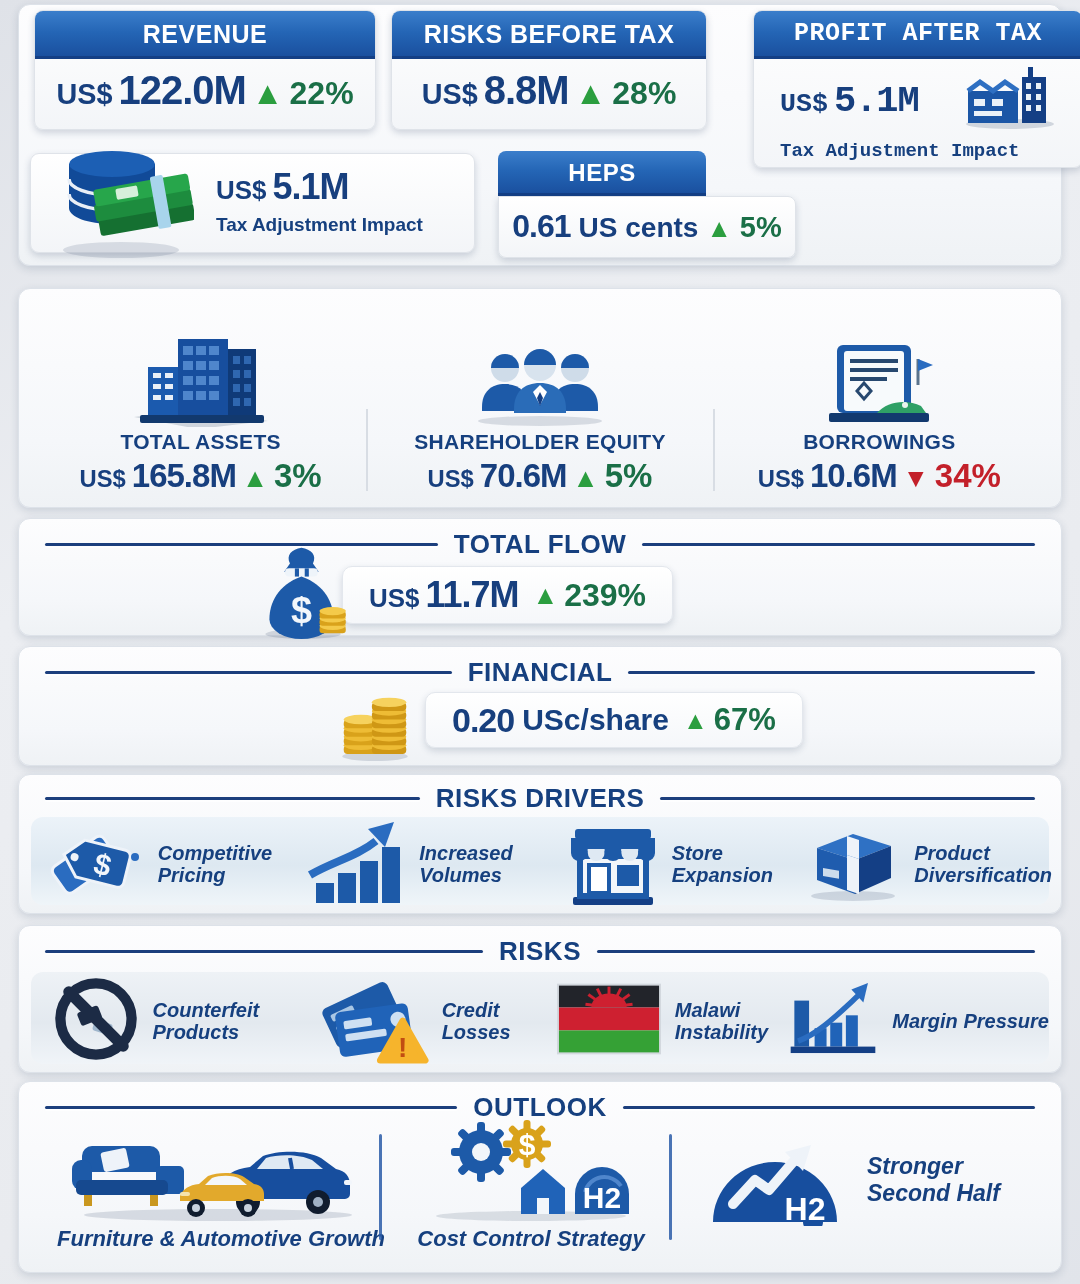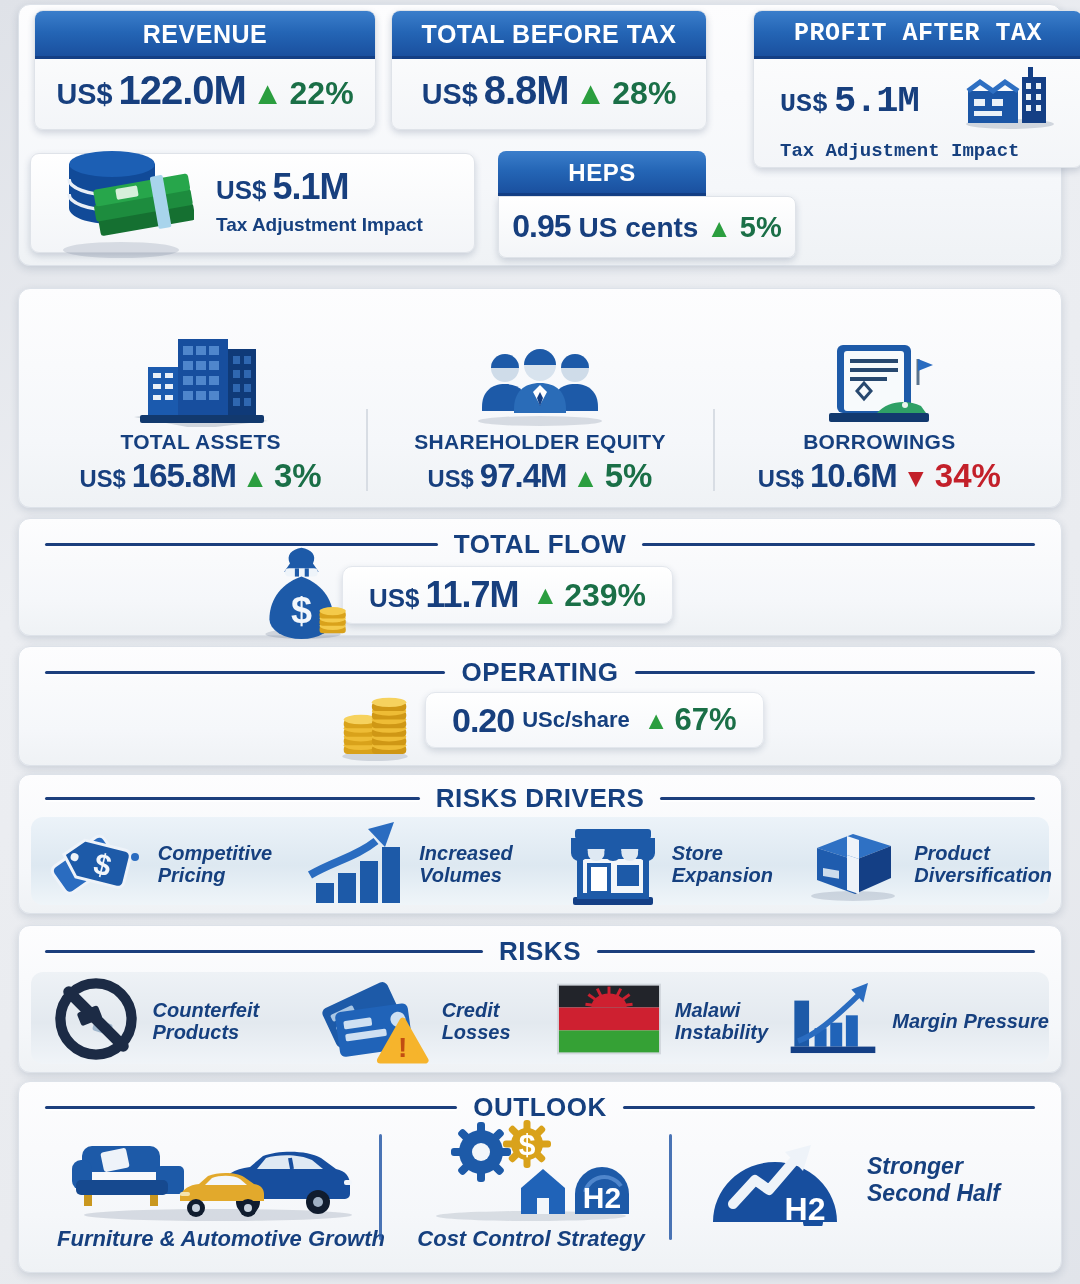--- a/index.html
+++ b/index.html
@@ -70,21 +70,21 @@
     <div class="card-head">REVENUE</div>
     <div class="vrow" style="font-size:40px; margin-top:9px;">
       <span class="cur">US$</span>
         <span class="amt">122.0M</span>
       <span class="tri tri-up"></span>
       <span class="chg-up" style="font-size:32px;">22%</span>
     </div>
   </div>
 
   <div class="card" style="left:372px; top:5px; width:316px; height:120px;">
-    <div class="card-head">TOTAL BEFORE TAX</div>
+    <div class="card-head">RISKS BEFORE TAX</div>
     <div class="vrow" style="font-size:40px; margin-top:9px;">
       <span class="cur">US$</span>
         <span class="amt">8.8M</span>
       <span class="tri tri-up"></span>
       <span class="chg-up" style="font-size:32px;">28%</span>
     </div>
   </div>
 
   <div class="card" style="left:734px; top:5px; width:330px; height:158px;font-family:Liberation Mono, monospace;">
     <div class="card-head">PROFIT AFTER TAX</div>
@@ -140,21 +140,21 @@
           <span class="amt">5.1M</span>
       </div>
       <div class="note" style="margin-top:6px;">Tax Adjustment Impact</div>
     </div>
   </div>
 
   <div style="position:absolute; left:479px; top:146px;">
     <div class="card-head" style="width:208px; height:45px; line-height:43px; font-size:24px; border-radius:8px 8px 0 0;">HEPS</div>
     <div class="card" style="position:relative; left:0; top:0; width:298px; height:62px; border-radius:0 8px 8px 8px;">
       <div class="vrow" style="font-size:32px; margin-top:11px; gap:8px;">
-        <span class="amt">0.95</span>
+        <span class="amt">0.61</span>
         <span style="font-size:28px;">US cents</span>
         <span class="tri tri-up"></span>
         <span class="chg-up" style="font-size:29px;">5%</span>
       </div>
     </div>
   </div>
 </div>
 
 <div class="panel" style="top:288px; height:220px;">
   <div class="fp-div" style="left:33.3%;"></div>
@@ -229,21 +229,21 @@
             <circle cx="0" cy="26" r="16" fill="#d8e3ee"></circle>
               <path d="M-16 26 a16 16 0 0 1 32 0z" fill="#1d5aa8"></path>
             <path d="M0 46 l-7 7 7 13 7-13z" fill="#ffffff"></path>
               <path d="M0 53 l-3 6 3 8 3-8z" fill="#143f85"></path>
           </g>
         </svg>
       </div>
       <div class="fp-label">SHAREHOLDER EQUITY</div>
       <div class="vrow fp-val">
         <span class="cur">US$</span>
-          <span class="amt">97.4M</span>
+          <span class="amt">70.6M</span>
         <span class="tri tri-up"></span>
         <span class="chg-up">5%</span>
       </div>
     </div>
     <div class="fp-col">
       <div class="fp-icon">
         <svg width="125" height="88" viewBox="0 0 125 88">
           <rect x="12" y="74" width="100" height="9" rx="2" fill="#12396e"></rect>
           <rect x="20" y="6" width="74" height="68" rx="6" fill="#1d5aa8"></rect>
           <rect x="27" y="12" width="60" height="60" rx="3" fill="#f7fafc"></rect>
@@ -303,21 +303,21 @@
       </span>
       <span class="tri tri-up" style="font-size:26px;"></span>
       <span class="chg-up" style="font-size:32px; font-weight:bold; margin-left:-8px;">239%</span>
     </div>
   </div>
 </div>
 
 <div class="panel" style="top:646px; height:120px;">
   <div class="sec-head" style="top:10px;">
     <div class="rule"></div>
-    <div class="sec-title">OPERATING</div>
+    <div class="sec-title">FINANCIAL</div>
     <div class="rule"></div>
   </div>
   <div style="position:absolute; left:310px; top:28px; display:flex; align-items:center;">
     <span style="position:relative; z-index:2;">
       <svg width="92" height="86" viewBox="0 0 92 110">
         <ellipse cx="46" cy="104" rx="42" ry="6" fill="rgba(60,80,110,.18)"></ellipse>
         <g>
           <rect x="6" y="90" width="44" height="11" rx="5" fill="#d9a21b"></rect>
             <ellipse cx="28" cy="90" rx="22" ry="6" fill="#eebc35"></ellipse>
           <rect x="6" y="79" width="44" height="11" rx="5" fill="#d9a21b"></rect>
@@ -340,21 +340,21 @@
             <ellipse cx="64" cy="46" rx="22" ry="6" fill="#eebc35"></ellipse>
           <rect x="42" y="35" width="44" height="11" rx="5" fill="#cf9715"></rect>
             <ellipse cx="64" cy="35" rx="22" ry="6" fill="#f6d25e"></ellipse>
         </g>
       </svg>
     </span>
     <div class="pill" style="margin-left:4px; height:56px;">
       <span class="vrow" style="font-size:34px;">
           <span class="amt">0.20</span>
         </span>
-      <span style="font-size:22px; font-weight:bold; margin-left:-6px;">USc/share</span>
+      <span style="font-size:30px; font-weight:bold; margin-left:-6px;">USc/share</span>
       <span class="tri tri-up" style="font-size:25px;"></span>
       <span class="chg-up" style="font-size:31px; font-weight:bold; margin-left:-8px;">67%</span>
     </div>
   </div>
 </div>
 
 <div class="panel" style="top:774px; height:140px;">
   <div class="sec-head" style="top:8px;">
     <div class="rule"></div>
     <div class="sec-title">RISKS DRIVERS</div>

